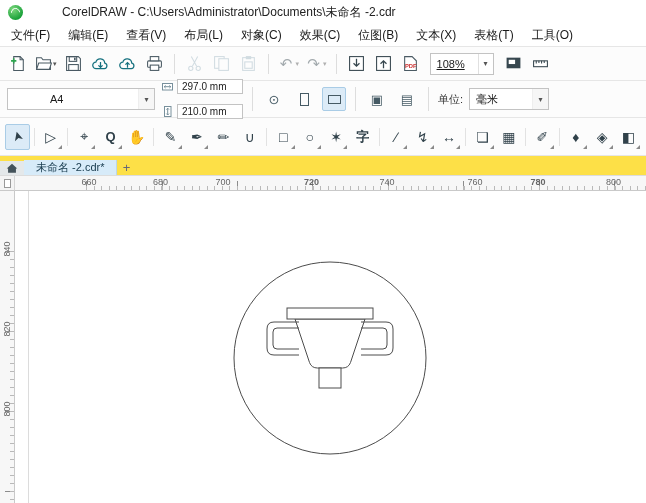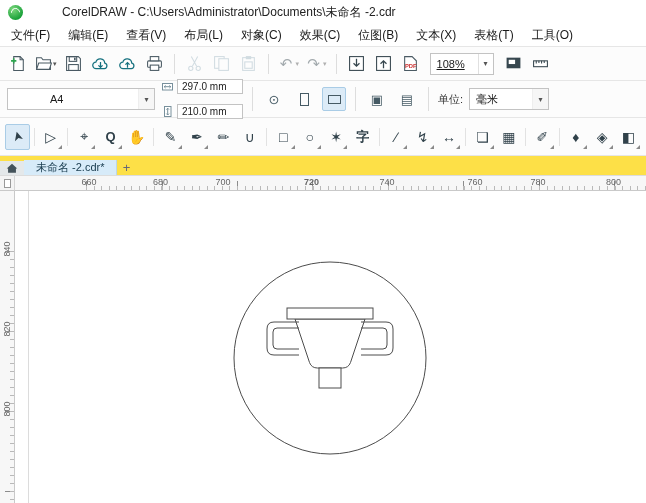--- a/index.html
+++ b/index.html
@@ -398,21 +398,21 @@
   <div class="corner" data-name="ruler-origin-button">
       <span class="pg" data-name="ruler-origin-icon"></span>
     </div>
   <div class="hruler" data-name="horizontal-ruler">
       <span class="hnum" data-name="horizontal-ruler-number" style="left: 70px; padding-left: 8px;">660</span>
       <span class="hnum" data-name="horizontal-ruler-number" style="left: 145.5px;">680</span>
       <span class="hnum" data-name="horizontal-ruler-number" style="left: 208px;">700</span>
       <span class="hnum" data-name="horizontal-ruler-number" style="left: 296.5px; font-weight: bold;">720</span>
       <span class="hnum" data-name="horizontal-ruler-number" style="left: 372px;">740</span>
       <span class="hnum" data-name="horizontal-ruler-number" style="left: 460px;">760</span>
-      <span class="hnum" data-name="horizontal-ruler-number" style="left: 523px;">780</span>
+      <span class="hnum" data-name="horizontal-ruler-number" style="left: 523px; font-weight: bold;">780</span>
       <span class="hnum" data-name="horizontal-ruler-number" style="left: 598.5px;">800</span>
     </div>
 </div>
 
 <div class="canvas-row" data-name="canvas-row">
   <div class="vruler" data-name="vertical-ruler">
       <span class="vnum" data-name="vertical-ruler-number" style="top: 53px;">840</span>
       <span class="vnum" data-name="vertical-ruler-number" style="top: 133px;">820</span>
       <span class="vnum" data-name="vertical-ruler-number" style="top: 213px;">800</span>
     </div>

